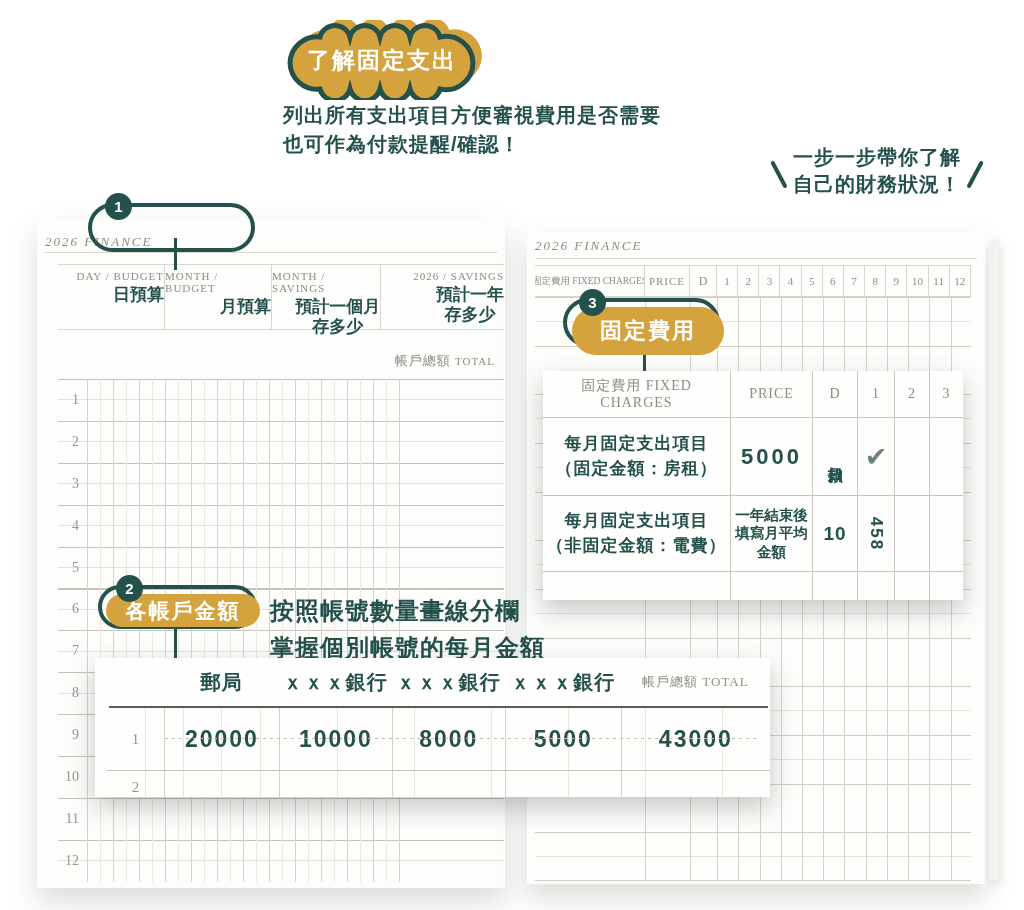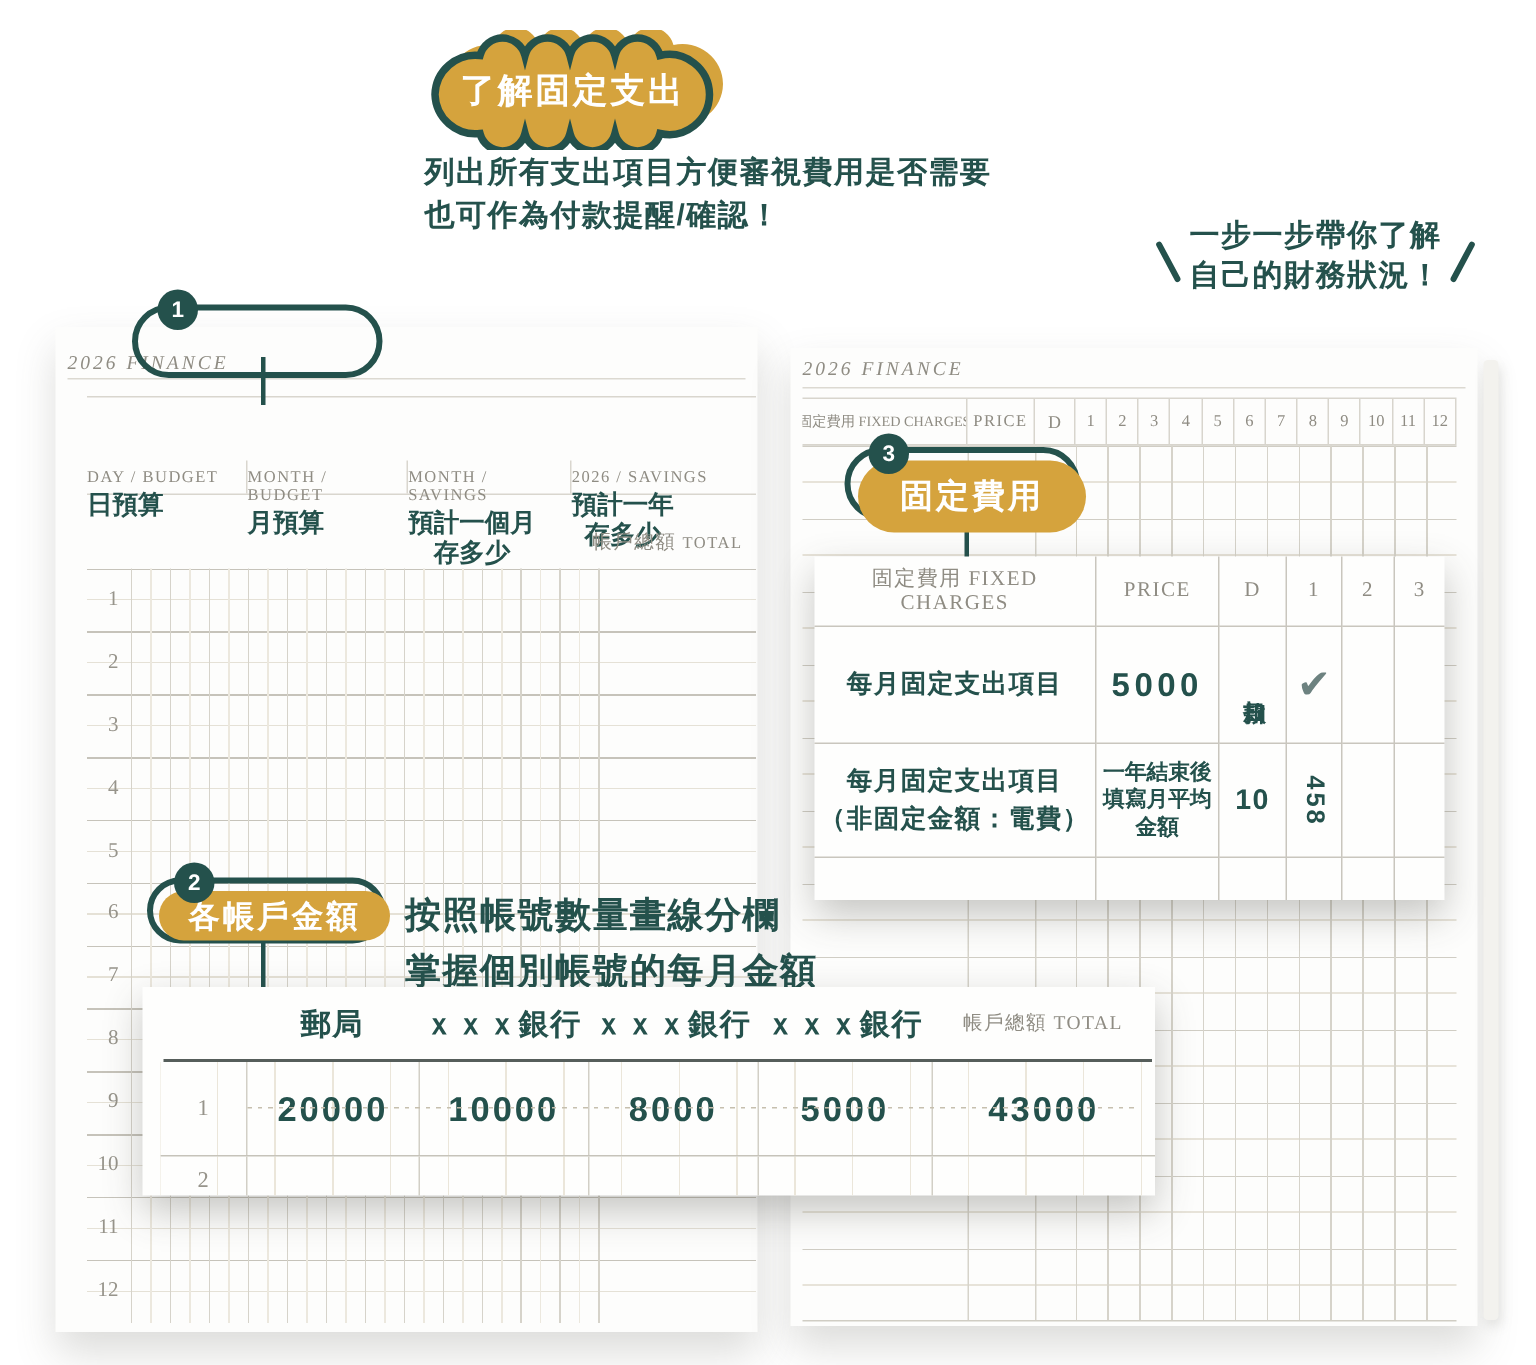--- a/index.html
+++ b/index.html
@@ -39,21 +39,21 @@
   .page{position:absolute;background:#fdfdfc;box-shadow:0 14px 26px rgba(95,95,88,.22);}
   #left-page{left:37px;top:218px;width:468px;height:670px;}
   #right-page{left:527px;top:232px;width:458px;height:652px;}
   .page-title{position:absolute;font-style:italic;color:var(--grey);font-size:13px;letter-spacing:2px;font-family:"Liberation Serif","DejaVu Serif",serif;}
   .title-rule{position:absolute;left:8px;right:8px;height:1px;background:#dcd9d1;}
   .page-edge{position:absolute;left:462px;top:8px;width:10px;height:640px;background:#f3f2ee;border-radius:3px;box-shadow:2px 4px 8px rgba(120,120,110,.18);}
 
   
   .budget-head{position:absolute;left:21px;top:46px;width:446px;height:66px;display:flex;
     border-top:1px solid #d9d6ce;border-bottom:1px solid #d9d6ce;}
-  .budget-col{display:flex;flex-direction:column;align-items:flex-start;padding-top:5px;margin-top:42px;}
+  .budget-col{display:flex;flex-direction:column;align-items:flex-end;padding-top:5px;}
   .budget-col + .budget-col{border-left:1px solid #d9d6ce;}
   .budget-en{font-size:11px;color:var(--grey);letter-spacing:1px;font-family:"Liberation Serif","DejaVu Serif",serif;}
   .budget-zh{margin-top:3px;color:var(--teal);font-size:17px;font-weight:bold;line-height:1.15;text-align:center;}
 
   .total-label{position:absolute;right:10px;top:134px;color:var(--grey);font-size:13px;letter-spacing:1px;font-family:"Liberation Serif","DejaVu Serif",serif;}
   .total-label .en{font-size:11px;}
 
   
   .lgrid{position:absolute;left:21px;top:161px;width:446px;height:503px;
     background-image:
@@ -310,20 +310,21 @@
     <div class="fc-grid">
       <div class="fc-h fc-h1">固定費用 FIXED CHARGES</div>
       <div class="fc-h fc-h1">PRICE</div>
       <div class="fc-h fc-h1">D</div>
       <div class="fc-h fc-h1">1</div>
       <div class="fc-h fc-h1">2</div>
       <div class="fc-h fc-h1">3</div>
 
       <div class="fc-item">
         <div>每月固定支出項目</div>
+        <div>（固定金額：房租）</div>
       </div>
       <div class="fc-price">5000</div>
       <div>
           <span class="fc-vert">扣款日</span>
         </div>
       <div class="fc-check">✔</div>
       <div></div>
       <div></div>
 
       <div class="fc-item">

